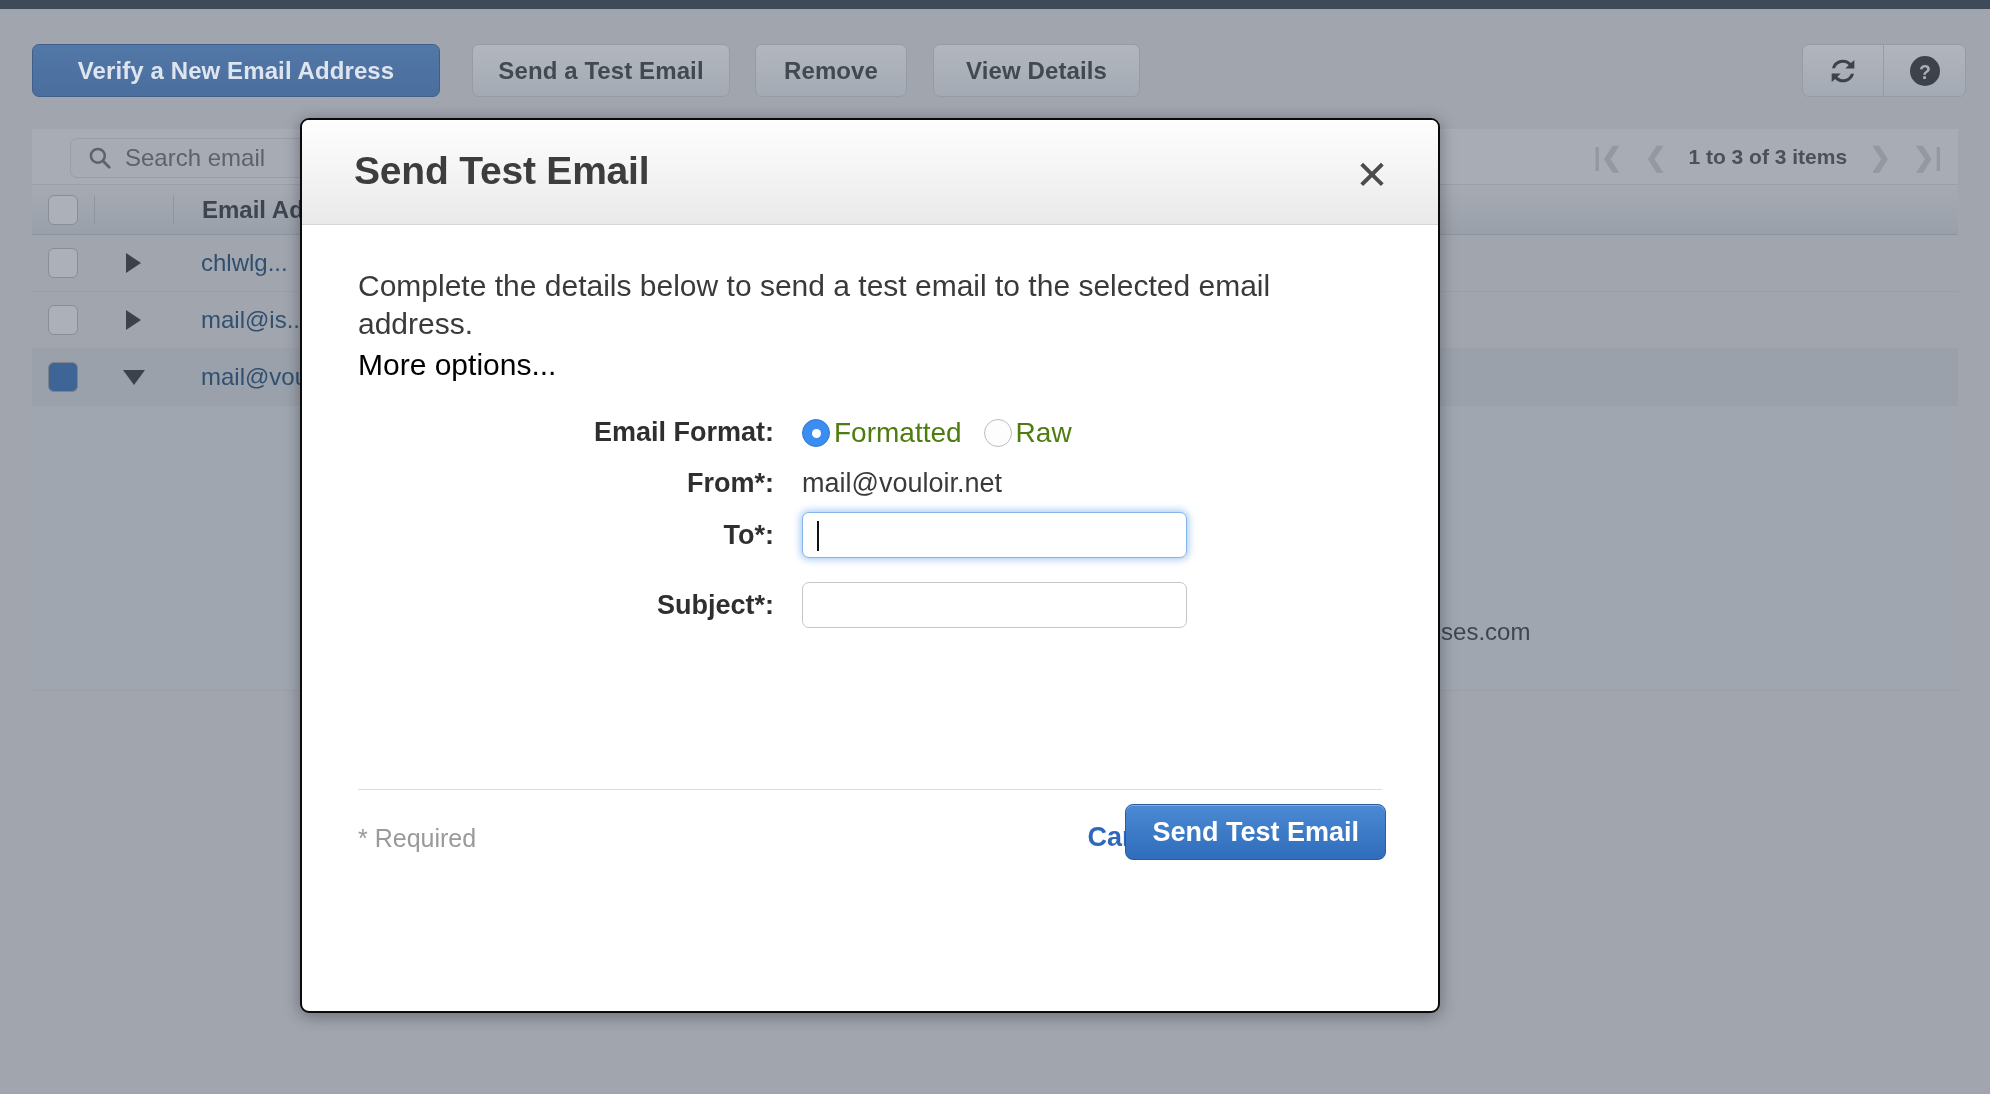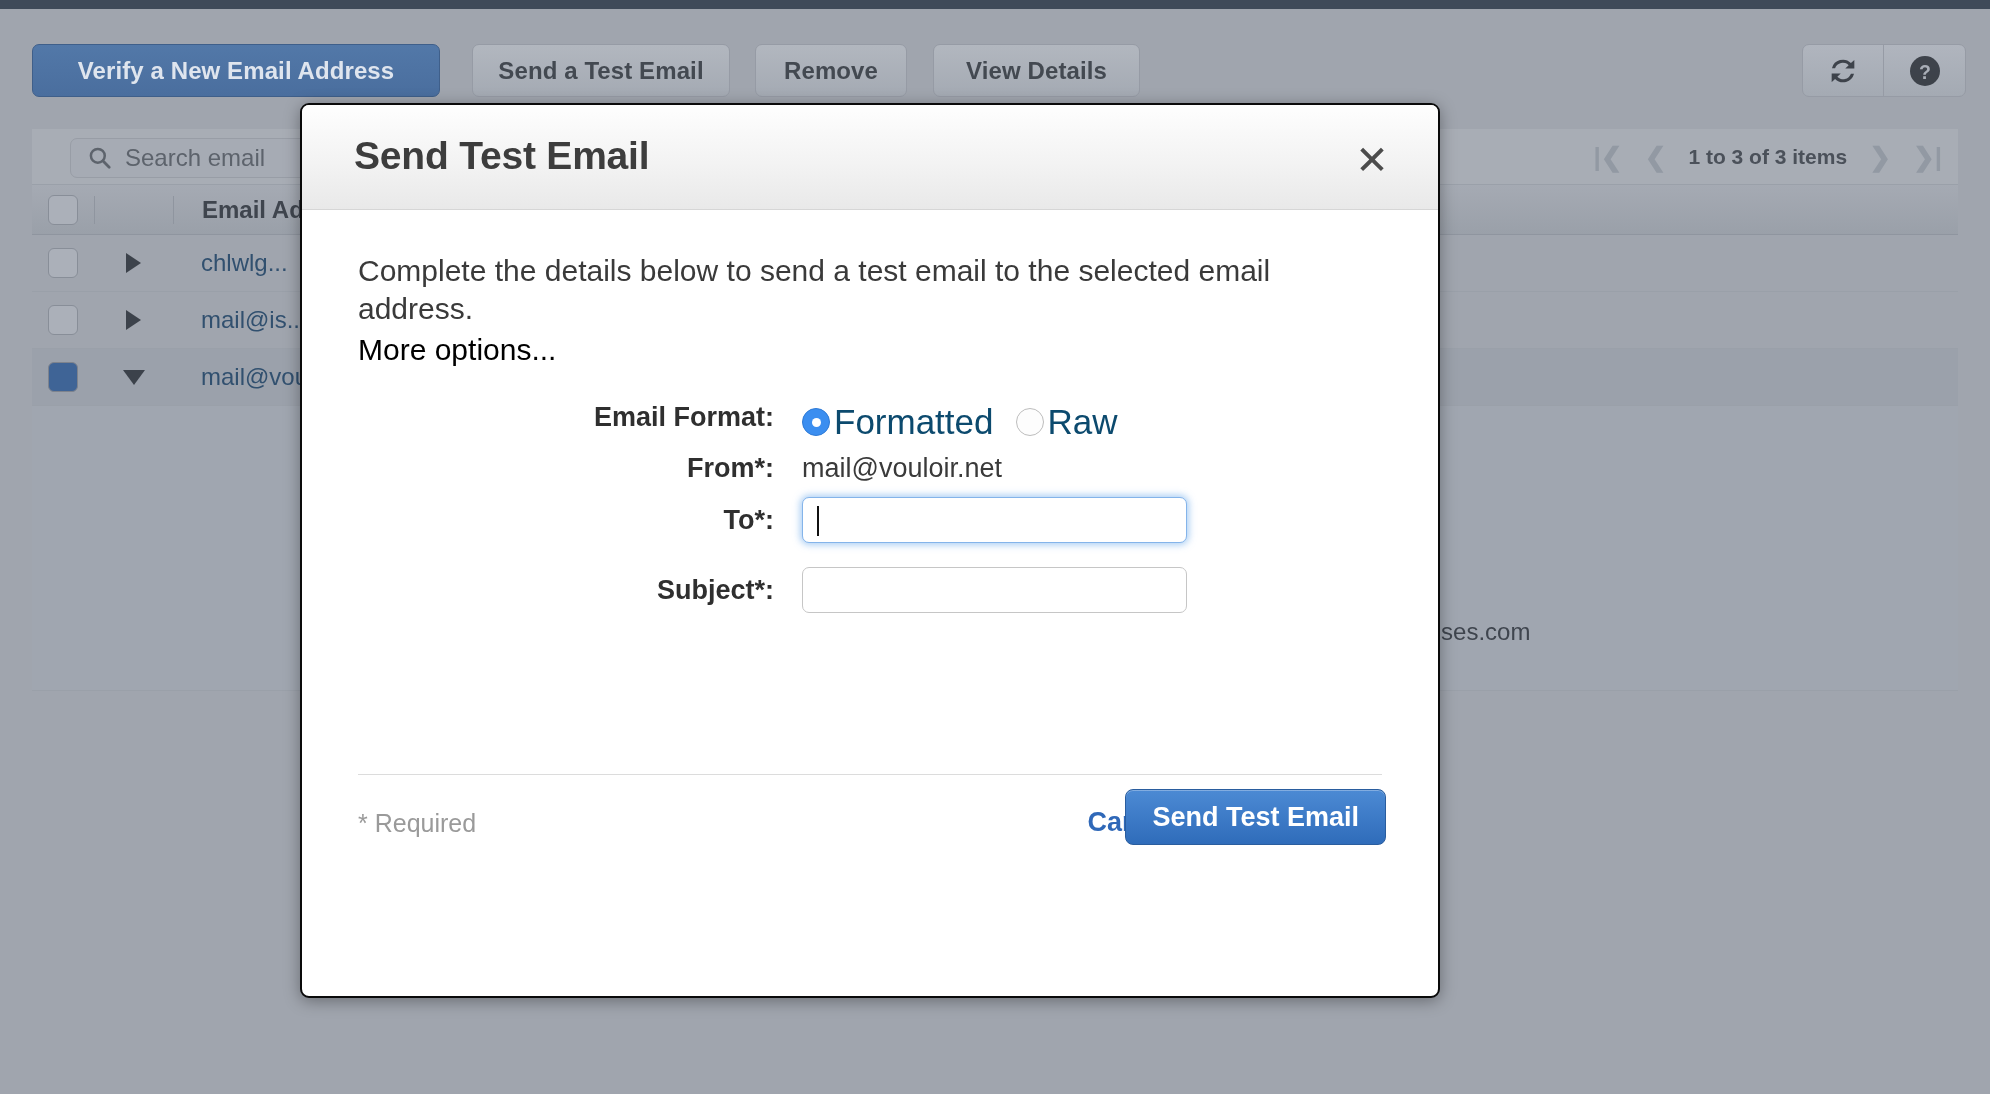--- a/index.html
+++ b/index.html
@@ -169,21 +169,21 @@
     color: #3f454e; font-weight: bold;
   }
   .dvalue {
     padding-left: 30px;
     color: #3f454e;
   }
 
   
   #modal {
     position: absolute;
-    left: 300px; top: 103px;
+    left: 300px; top: 118px;
     width: 1140px; height: 895px;
     background: #ffffff;
     border: 2px solid #0a0a0a;
     border-radius: 9px;
     box-shadow: 0 3px 16px rgba(0,0,0,.35);
     overflow: hidden;
     z-index: 30;
   }
   #modal-header {
     height: 105px;
@@ -254,21 +254,21 @@
   .radio.on {
     background: #3b8ef0;
     border: 1px solid #2e7ad6;
   }
   .radio.on::after {
     content: "";
     width: 9px; height: 9px;
     border-radius: 50%;
     background: #ffffff;
   }
-  .radio-label { font-size: 35px; color: #0c4a6e; margin-right: 22px; }
+  .radio-label { font-size: 28px; color: #4d7c0f; margin-right: 22px; }
 
   .static-val { font-size: 27px; color: #3a3a3a; }
 
   .inp {
     width: 385px; height: 46px;
     border: 1px solid #c6c6c6;
     border-radius: 7px;
     background: #fff;
     position: relative;
   }

